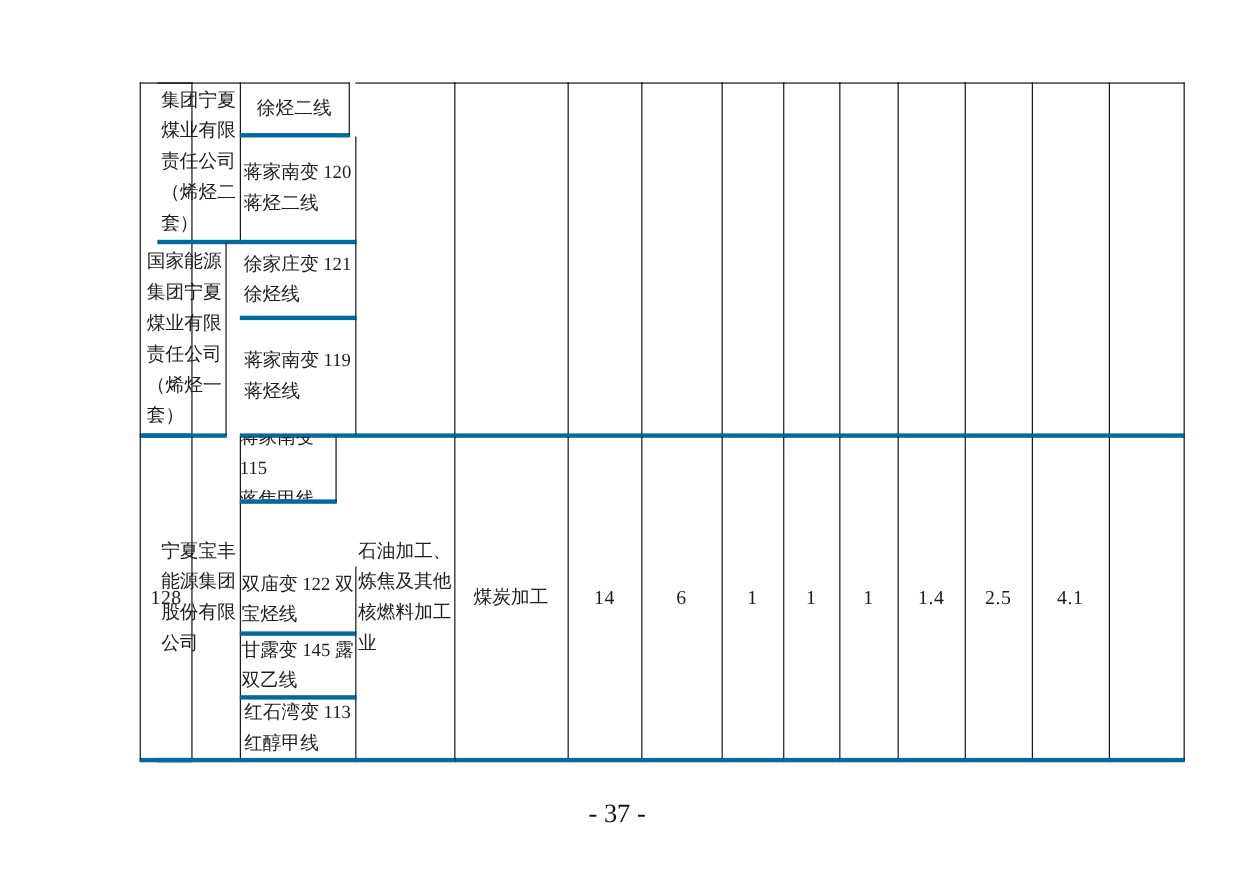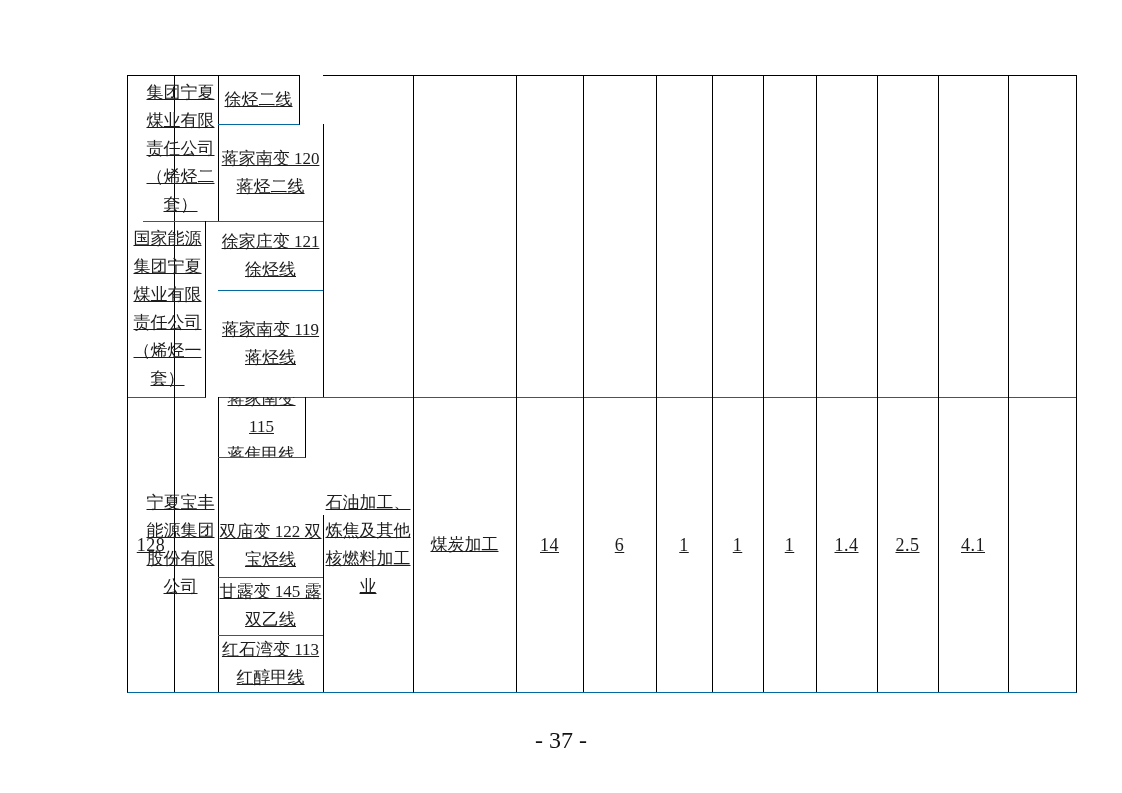--- a/index.html
+++ b/index.html
@@ -19,30 +19,29 @@
     position: absolute;
     left: 96px;
     top: 75px;
     width: 981px;
     height: 618px;
   }
   .cell {
     position: absolute;
     box-sizing: border-box;
     border-right: 1px solid #000;
-    border-bottom: 1px solid #0369a1;
+    border-bottom: 4px solid #0369a1;
     display: flex;
     align-items: center;
     justify-content: center;
-    text-align: center;
+    text-align: left;
     white-space: pre-line;
     font-size: 17px;
     line-height: 28px;
     overflow: hidden;
-    text-decoration: underline;
   }
   .bt { border-top: 1px solid #000; }
   .bl { border-left: 1px solid #000; margin-left: 31px; }
   .num { font-size: 18px; letter-spacing: 0.5px; }
   .page-number {
     position: absolute;
     left: 0;
     top: 727px;
     width: 1122px;
     text-align: center;
@@ -63,21 +62,21 @@
 （烯烃二
 套）</div>
 
   <div class="cell" style="left:34px;top:146px;width:76px;height:177px">国家能源
 集团宁夏
 煤业有限
 责任公司
 （烯烃一
 套）</div>
 
-  <div class="cell bt" style="left:122px;top:0px;width:82px;height:50px">徐烃二线</div>
+  <div class="cell bt" style="left:122px;top:0px;width:100px;height:50px">徐烃二线</div>
 
   <div class="cell" style="left:122px;top:49px;width:106px;height:98px">蒋家南变 120
 蒋烃二线</div>
 
   <div class="cell" style="left:122px;top:146px;width:106px;height:70px">徐家庄变 121
 徐烃线</div>
 
   <div class="cell" style="left:122px;top:215px;width:106px;height:108px">蒋家南变 119
 蒋烃线</div>
 

